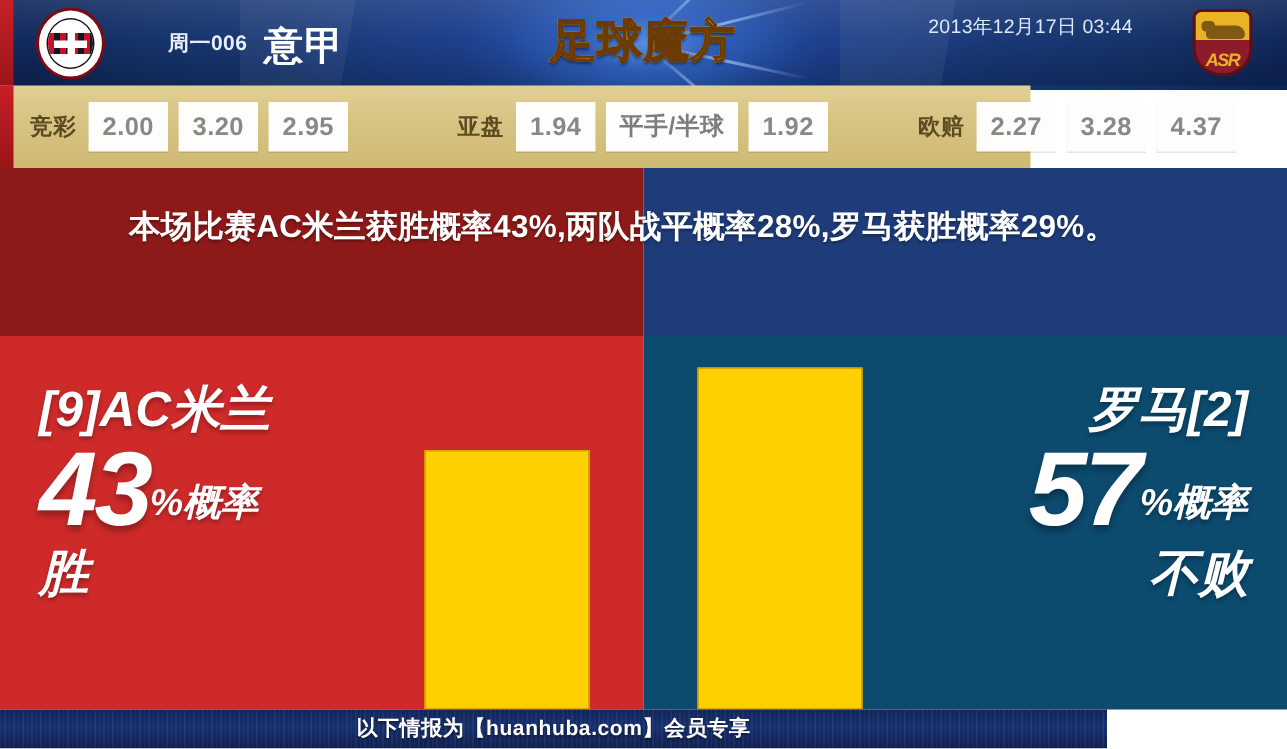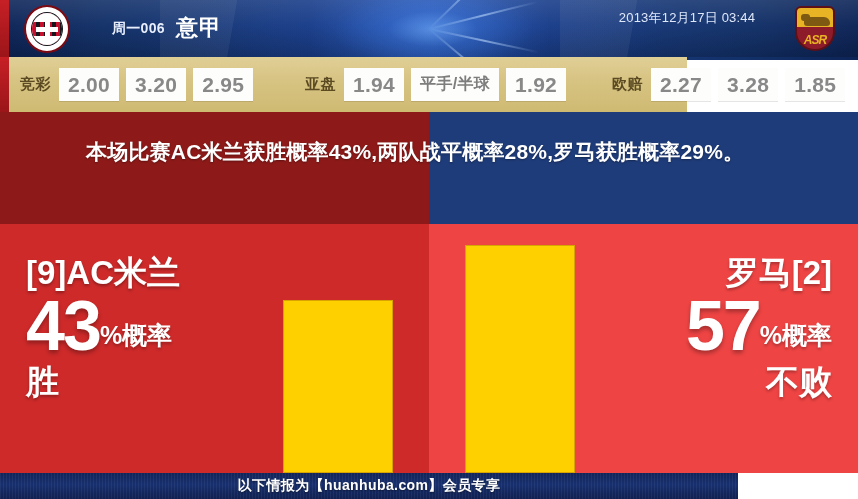--- a/index.html
+++ b/index.html
@@ -93,21 +93,21 @@
     color:#e8b324; letter-spacing:-1px; font-style:italic;
   }
 
   .hdr-round{
     position:absolute; left:112px; top:20px;
     font-size:14px; font-weight:bold; color:#e8eefc;
     letter-spacing:.3px;
   }
   .hdr-league{
     position:absolute; left:176px; top:13px;
-    font-size:22px; font-weight:bold; color:#ffffff;
+    font-size:26px; font-weight:bold; color:#ffffff;
     letter-spacing:1px;
   }
 
   
   .logo-box{
     position:absolute; left:356px; top:3px; width:146px; height:50px;
   }
   .logo-glow{
     position:absolute; left:-28px; top:-16px; width:202px; height:84px;
     background:
@@ -144,21 +144,21 @@
     position:absolute; left:0; top:0; width:9px; height:55px;
     background:linear-gradient(180deg,#c62026,#9b1519);
   }
   .odds-group{ display:flex; align-items:center; position:absolute; }
   .odds-label{
     font-size:15px; font-weight:bold; color:#5b4a22; margin-right:8px;
     letter-spacing:.5px; white-space:nowrap;
   }
   .odds-cell{
     background:#fdfdfb; color:#888888; font-weight:bold;
-    font-size:21px; height:33px; min-width:53px; padding:0 9px;
+    font-size:17px; height:33px; min-width:53px; padding:0 9px;
     display:flex; align-items:center; justify-content:center;
     margin-right:7px; letter-spacing:.3px;
     box-shadow:0 1px 0 rgba(0,0,0,.10);
   }
   .odds-cell.wide{ min-width:86px; font-size:16px; color:#7d7d7d; }
   .g1{ left:20px; } .g2{ left:305px; } .g3{ left:612px; }
 
   
   .desc{
     position:absolute; left:0; top:112px; width:858px; height:112px;
@@ -174,30 +174,30 @@
     text-shadow:0 1px 2px rgba(0,0,0,.35);
   }
 
   
   .panels{
     position:absolute; left:0; top:224px; width:858px; height:249px;
     display:flex;
   }
   .pan{ position:relative; width:429px; height:249px; }
   .pan-l{ background:#ce2a2a; }
-  .pan-r{ background:#ef4444; }
+  .pan-r{ background:#0c4a6e; }
 
   .bar{
     position:absolute; bottom:0; width:110px;
     background:#ffd000; border:1px solid #d8a400;
   }
   .bar-l{ left:283px; height:173px; }
   .bar-r{ left:36px; height:228px; }
 
-  .team-block{ position:absolute; color:#fff; }
+  .team-block{ position:absolute; color:#fff;font-style:italic; }
   .team-l{ left:26px; top:29px; text-align:left; }
   .team-r{ right:26px; top:29px; text-align:right; }
 
   .team-name{
     font-size:33px; font-weight:bold; line-height:40px;
     letter-spacing:0px; text-shadow:0 2px 3px rgba(0,0,0,.30);
     white-space:nowrap;
   }
   .pct-row{
     display:flex; align-items:flex-end; line-height:1;
@@ -261,20 +261,21 @@
 
     <div class="hdr-round">周一006</div>
     <div class="hdr-league">意甲</div>
 
     <div class="logo-box">
       <div class="logo-glow"></div>
       <div class="logo-ray" style="transform:rotate(12deg)"></div>
       <div class="logo-ray" style="transform:rotate(-14deg)"></div>
       <div class="logo-ray" style="transform:rotate(40deg)"></div>
       <div class="logo-ray" style="transform:rotate(-44deg)"></div>
+      <div class="logo-text">足球魔方</div>
     </div>
 
     <div class="hdr-time">
       <div>2013年12月17日 03:44</div>
     </div>
 
     <div class="crest-roma">
       <div class="shield">
         <div class="wolf"></div>
         <div class="asr">ASR</div>
@@ -296,21 +297,21 @@
       <span class="odds-label">亚盘</span>
       <span class="odds-cell">1.94</span>
       <span class="odds-cell wide">平手/半球</span>
       <span class="odds-cell">1.92</span>
     </div>
 
     <div class="odds-group g3">
       <span class="odds-label">欧赔</span>
       <span class="odds-cell">2.27</span>
       <span class="odds-cell">3.28</span>
-      <span class="odds-cell">1.85</span>
+      <span class="odds-cell">4.37</span>
     </div>
   </div>
 
   <div class="desc">
     <div class="desc-l"></div>
     <div class="desc-r"></div>
   </div>
   <div class="desc-text">本场比赛AC米兰获胜概率43%,两队战平概率28%,罗马获胜概率29%。</div>
 
   <div class="panels">

